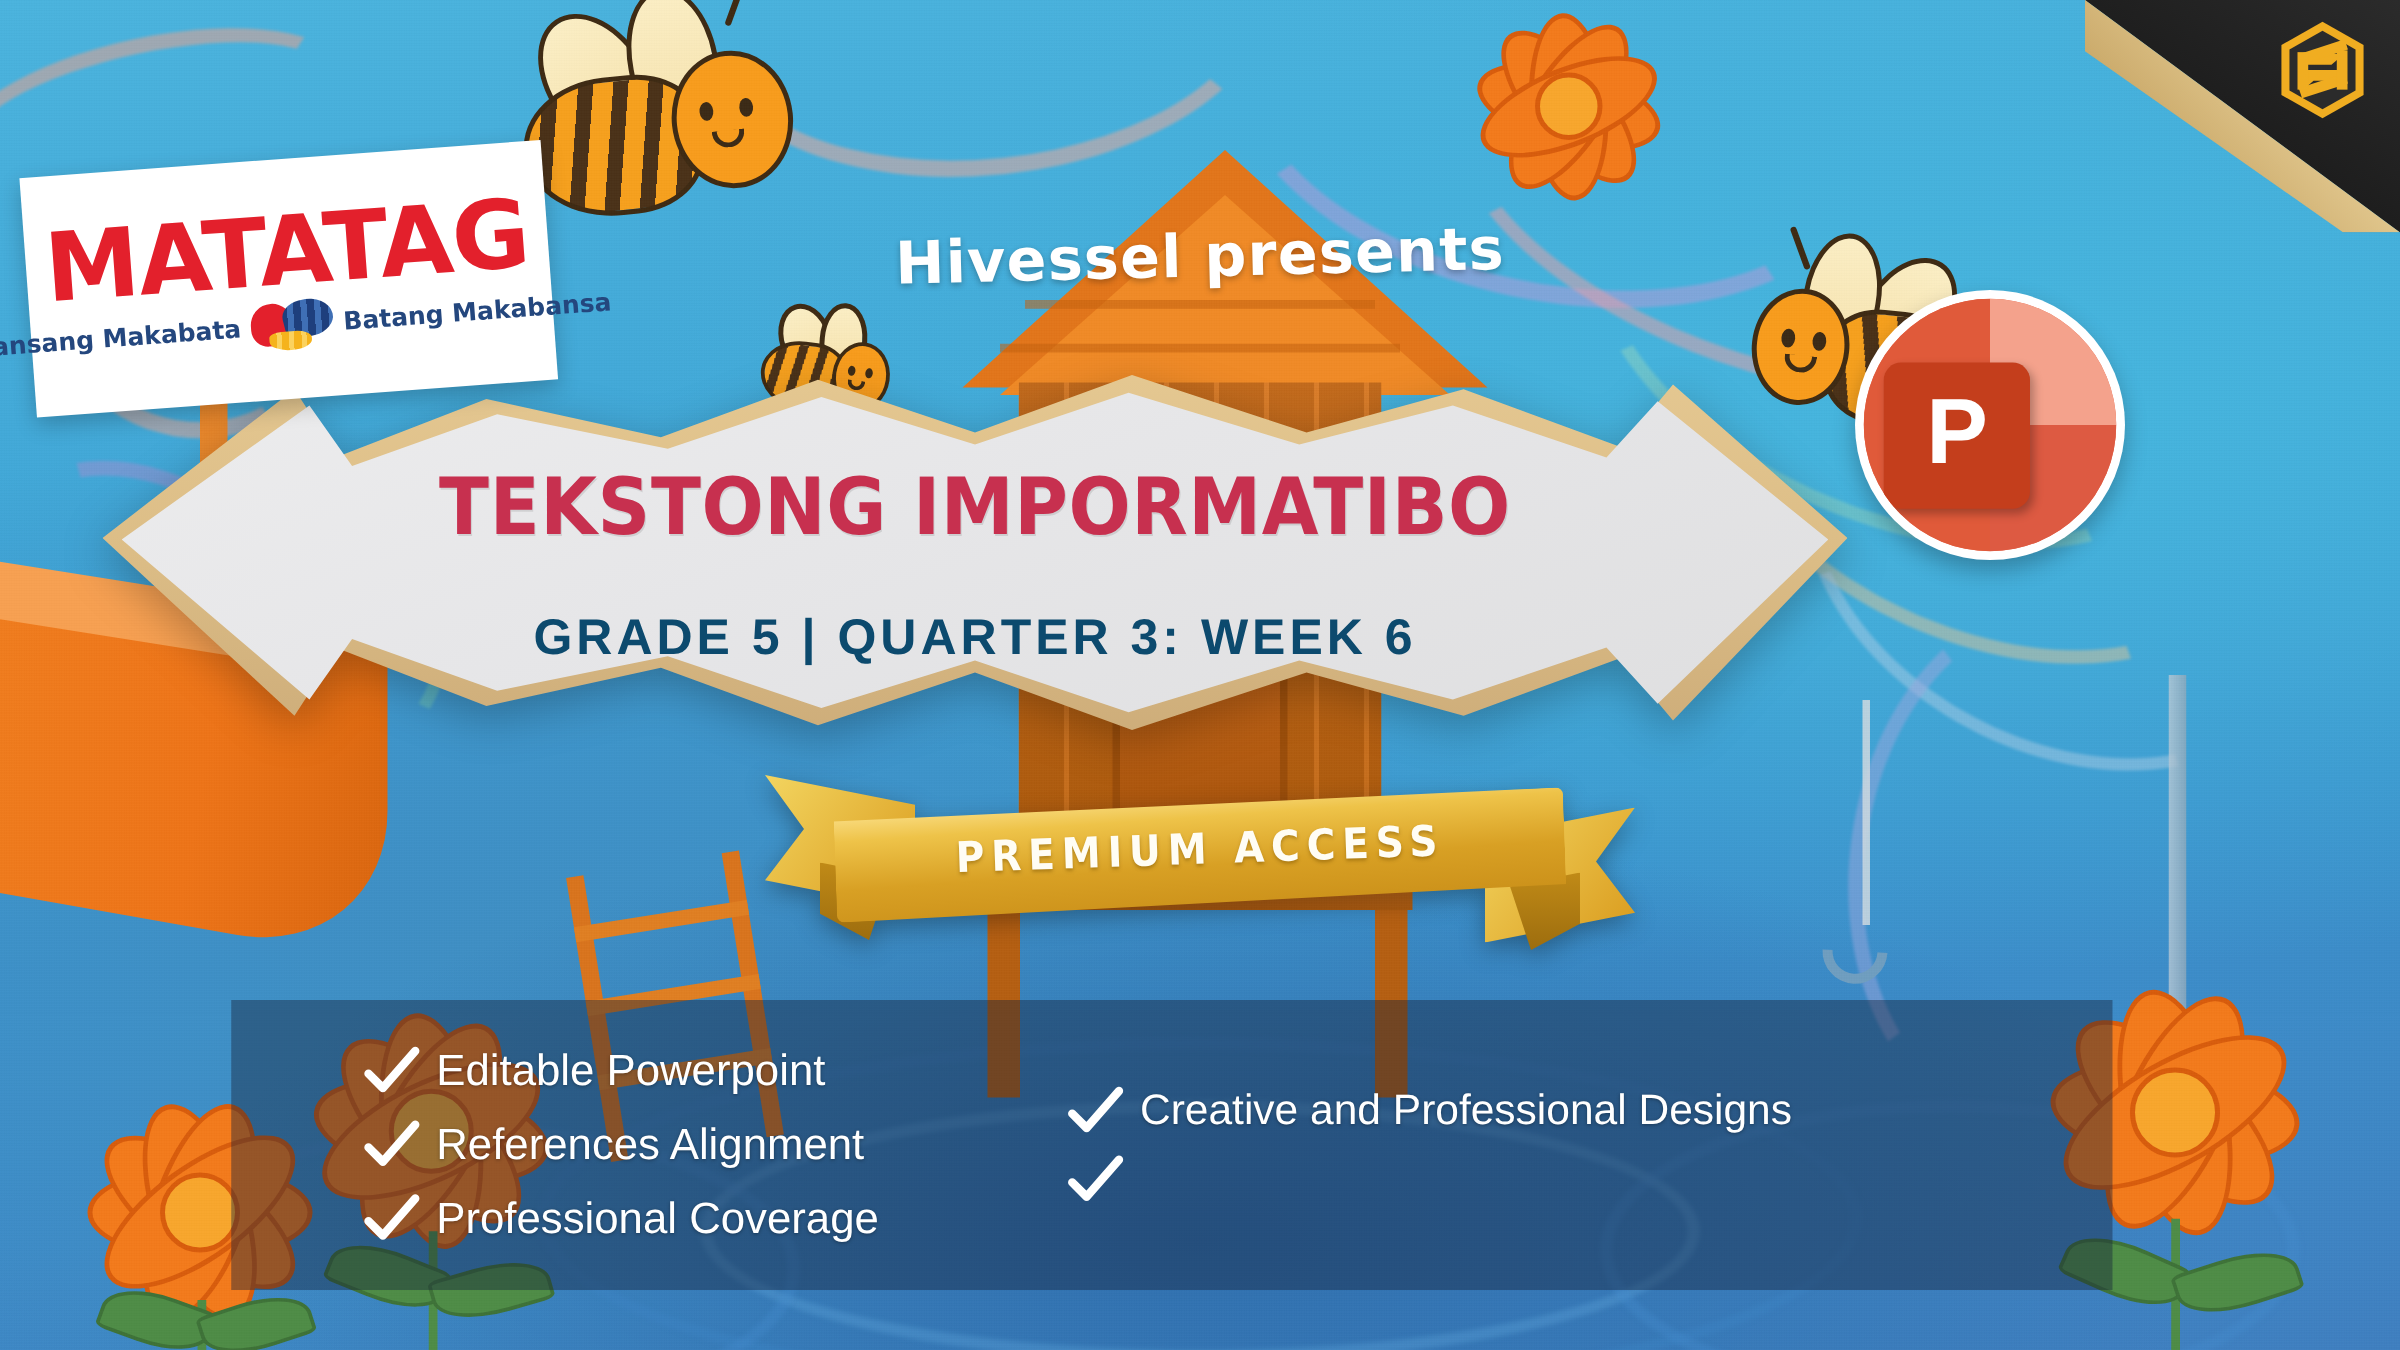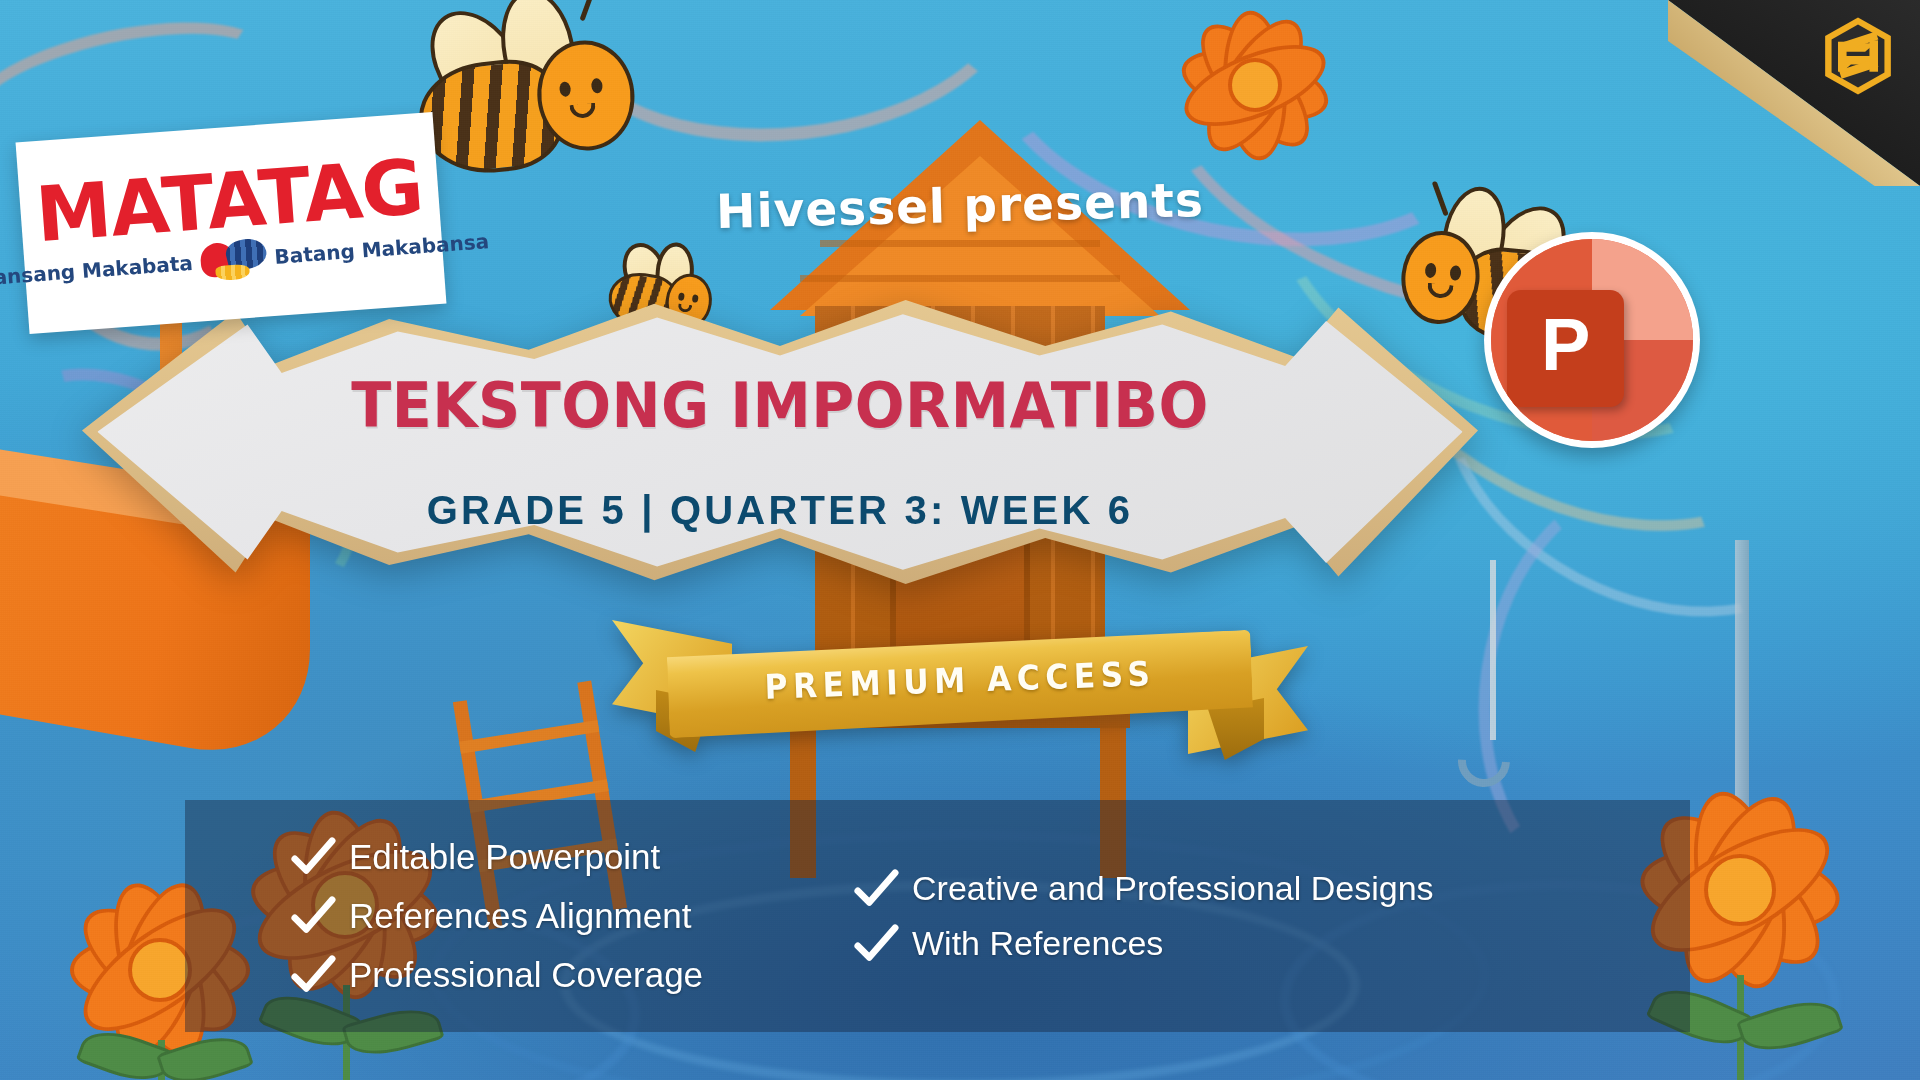--- a/index.html
+++ b/index.html
@@ -548,21 +548,20 @@
             </svg>
         </span>
         <span class="ftxt">Creative and Professional Designs</span>
       </div>
       <div class="fitem">
         <span class="check">
           <svg viewBox="0 0 48 48">
               <path d="M5 26 L17 38 L44 7" fill="none" stroke="#ffffff" stroke-width="7" stroke-linecap="round" stroke-linejoin="round"></path>
             </svg>
         </span>
-        <span class="ftxt">With References</span>
       </div>
     </div>
 
   </div>
 
   <div class="ppt">
     <div class="ppt-circle">
       <span class="q q1"></span>
         <span class="q q2"></span>
       <span class="q q3"></span>

